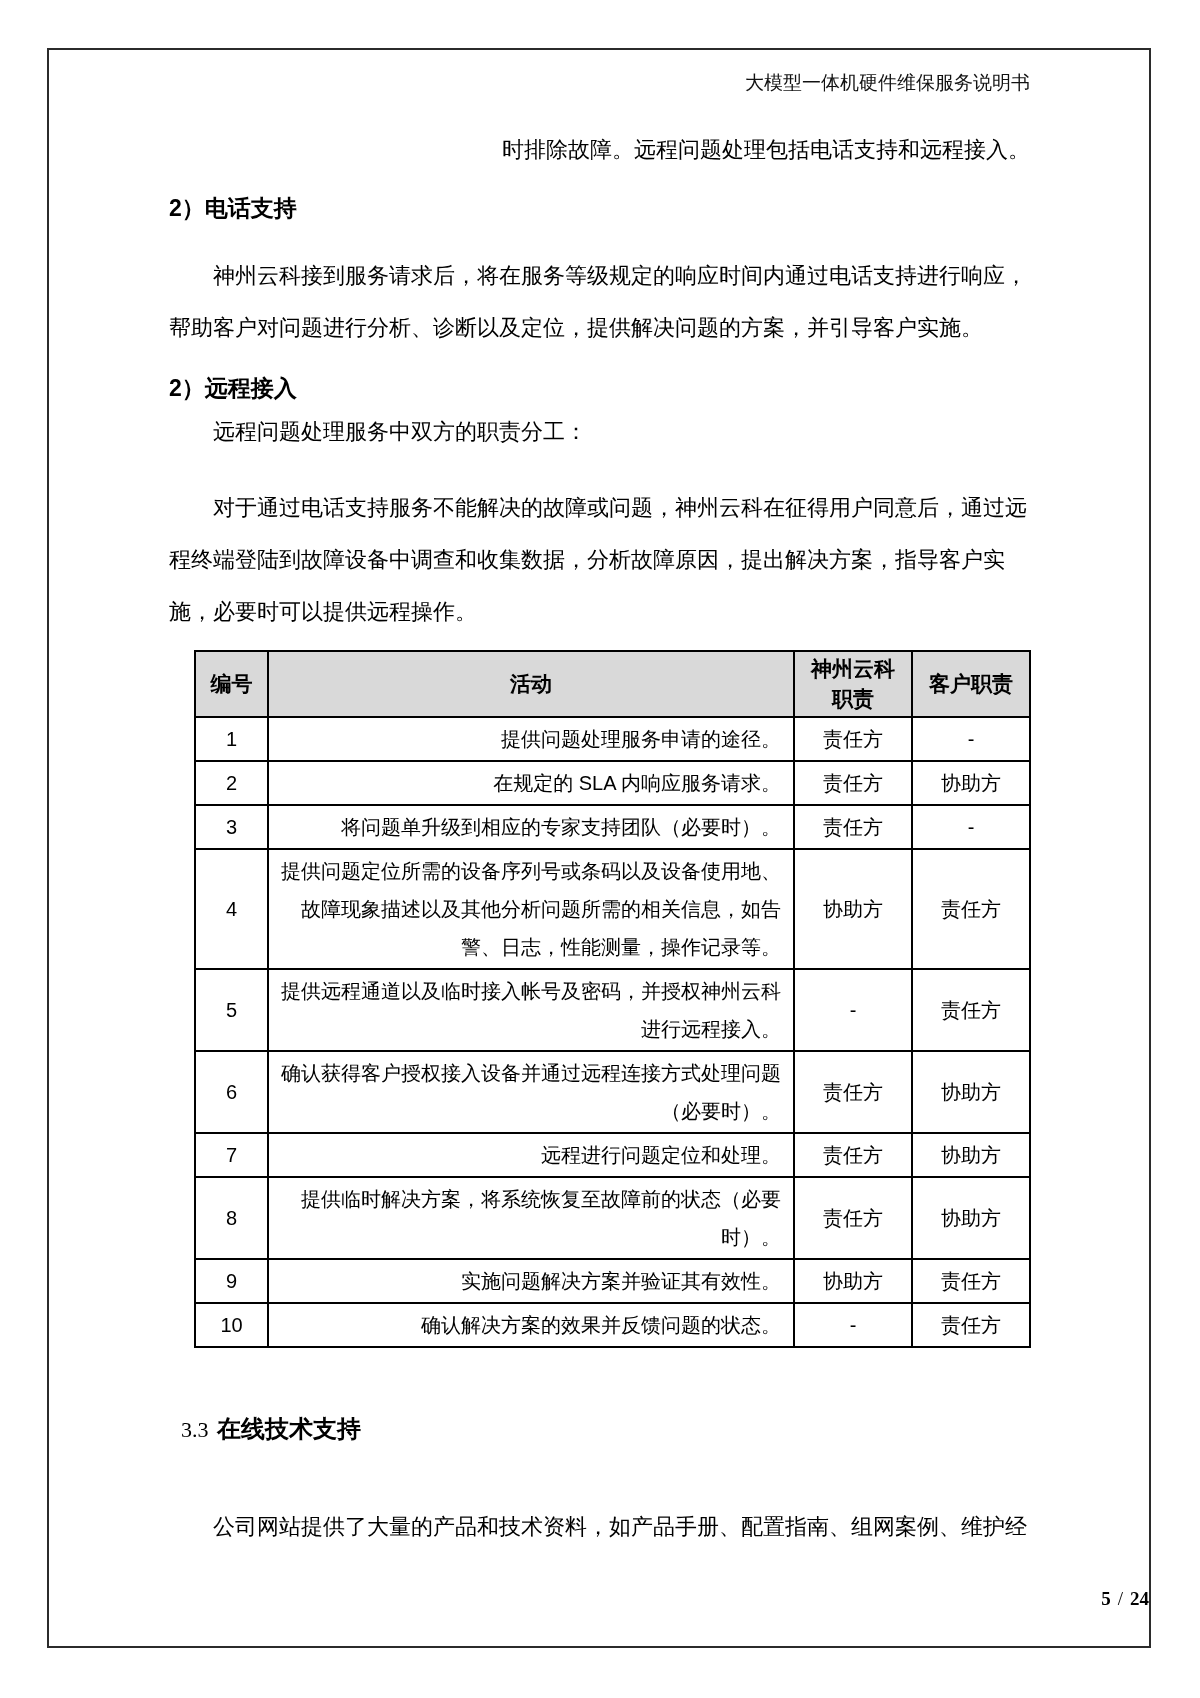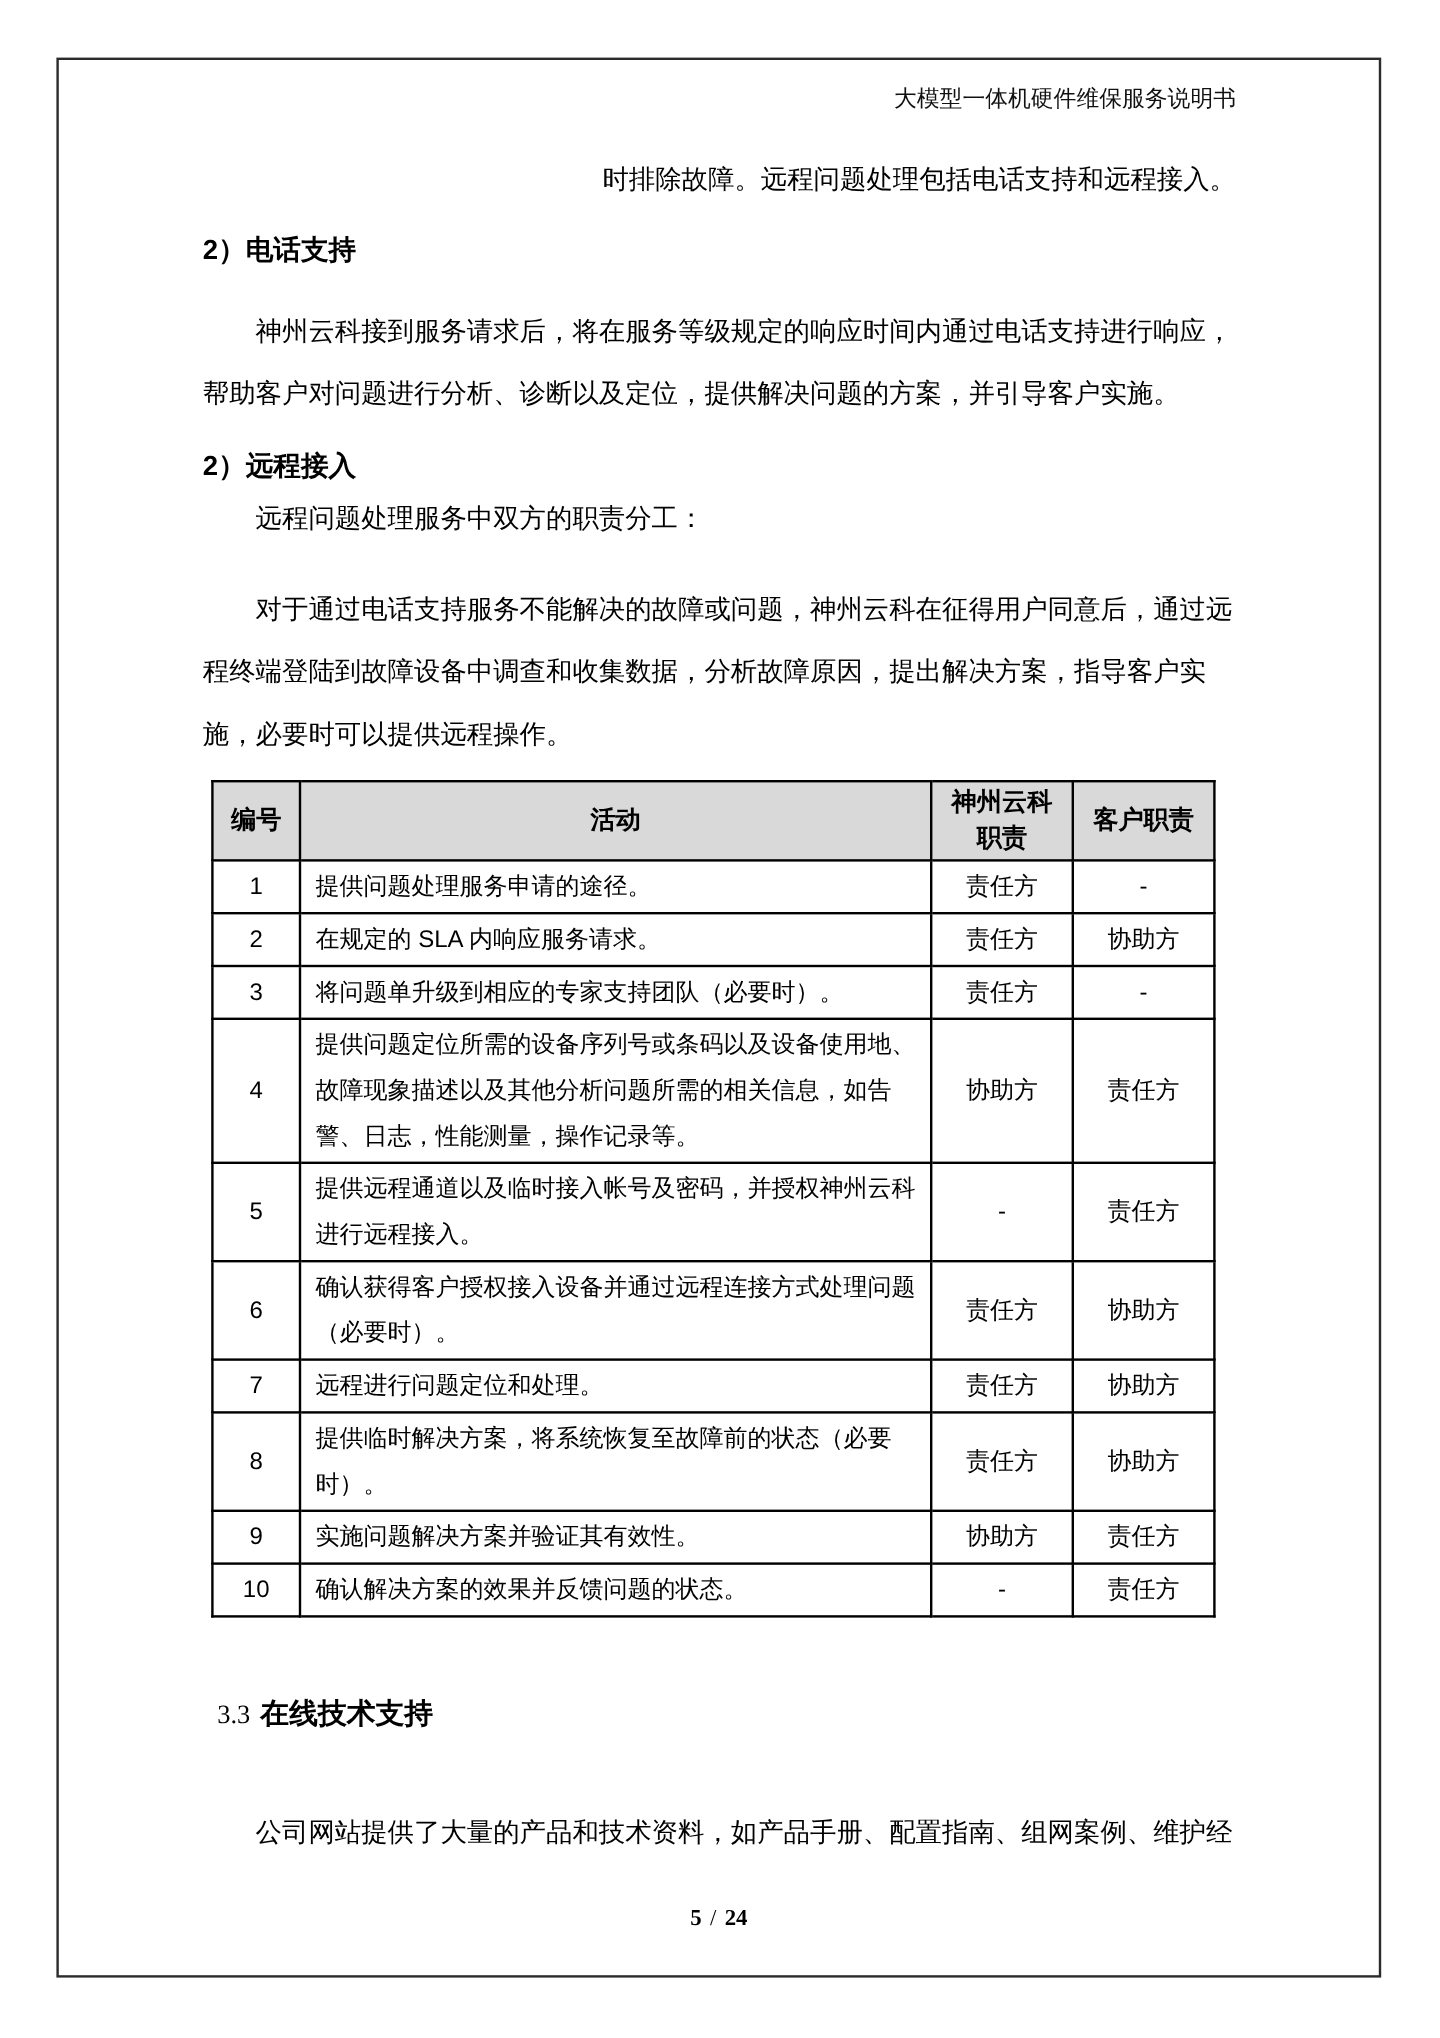--- a/index.html
+++ b/index.html
@@ -51,21 +51,21 @@
     font-size: 23px;
     font-weight: bold;
     line-height: 36px;
     margin: 16px 0 0 0;
   }
   h3.first { margin-top: 14px; }
   table.resp-table {
     border-collapse: collapse;
     table-layout: fixed;
     width: 835px;
-    margin: 12px 0 0 7px;
+    margin: 12px 0 0 25px;
     line-break: strict;
   }
   .resp-table th, .resp-table td {
     border: 2px solid #000000;
     vertical-align: middle;
     text-align: center;
   }
   .resp-table th {
     background: #d9d9d9;
     font-size: 21px;
@@ -73,21 +73,21 @@
     line-height: 30px;
     padding: 2px 8px;
   }
   .resp-table td {
     font-size: 20px;
     line-height: 38px;
     padding: 2px 6px;
     font-weight: normal;
   }
   .resp-table td.act {
-    text-align: left;
+    text-align: right;
     padding: 2px 12px;
   }
   col.c-no   { width: 73px; }
   col.c-act  { width: 526px; }
   col.c-szyk { width: 118px; }
   col.c-cust { width: 118px; }
   .section-33 {
     margin: 62px 0 0 12px;
     line-height: 38px;
   }
@@ -99,21 +99,21 @@
     font-size: 24px;
     font-weight: bold;
     margin-left: 4px;
   }
   p.last-para { margin-top: 50px; }
   .doc-footer {
     position: absolute;
     left: 0;
     right: 0;
     bottom: 36px;
-    text-align: center;
+    text-align: right;
     font-family: "Liberation Serif", serif;
     font-size: 19px;
   }
   .pg-num { font-weight: bold; }
   .pg-sep { font-weight: normal; margin: 0 7px; }
 </style>
 </head>
 <body>
 
 <div class="frame">

